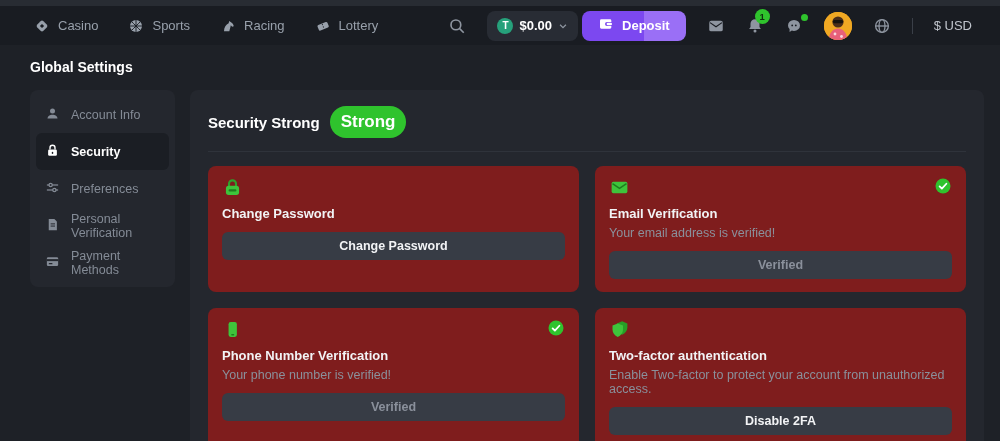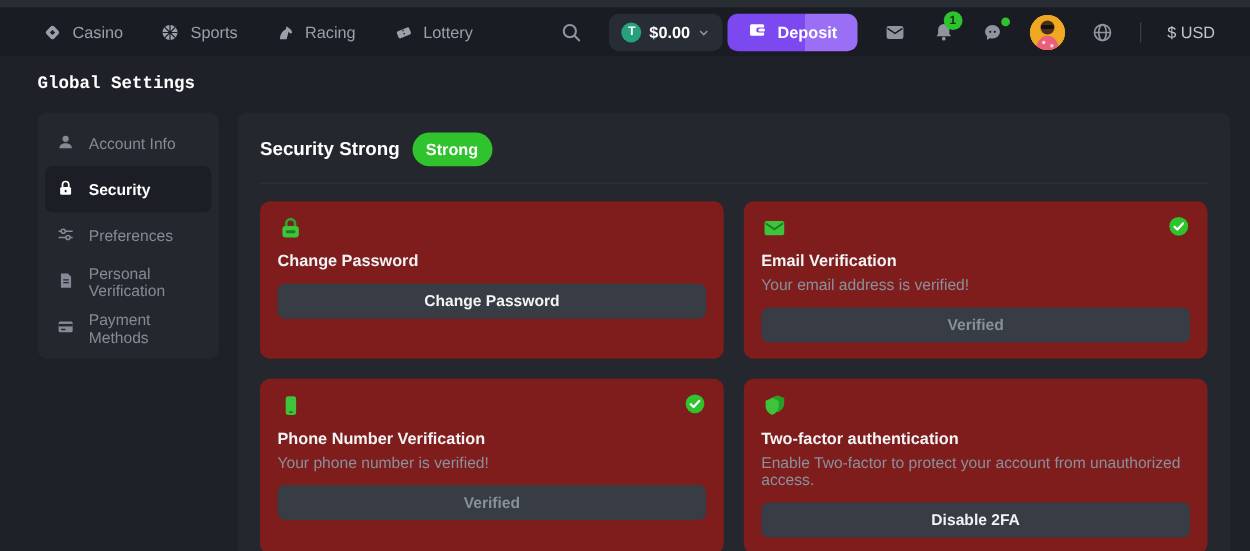--- a/index.html
+++ b/index.html
@@ -49,34 +49,34 @@
     font-weight:bold; display:flex; align-items:center; justify-content:center;
     padding:0 4px;
   }
   .presence-dot { position:absolute; top:-3px; right:-5px; width:7px; height:7px; border-radius:50%; background:#2fc32d; }
   .avatar { width:28px; height:28px; border-radius:50%; overflow:hidden; border:none; padding:0; cursor:pointer; background:#f0a823; }
   .avatar svg { width:28px; height:28px; display:block; }
   .v-divider { width:1px; height:16px; background:#3a3f48; }
   .currency { color:#c0c5cd; font-size:13px; cursor:pointer; display:flex; align-items:center; }
   
   .content { padding:14px 16px 0 30px; }
-  .page-title { margin:0 0 15px 0; color:#fff; font-size:14px; font-weight:bold;font-family:Liberation Mono, monospace; }
+  .page-title { margin:0 0 15px 0; color:#fff; font-size:14px; font-weight:bold; }
   .layout { display:flex; gap:15px; align-items:flex-start; }
   .sidebar { width:145px; background:#24272e; border-radius:8px; padding:6px; }
   .side-item {
     display:flex; align-items:center; gap:11px; height:37px; padding:0 9px;
     border-radius:6px; color:#848b96; font-size:12.5px; cursor:pointer;
   }
   .side-item svg { width:15px; height:15px; flex:none; }
   .side-item.active { background:#1b1e24; color:#fff; font-weight:bold; }
   .panel { flex:1; background:#24272e; border-radius:8px; padding:16px 18px 18px; min-height:349px; }
   .panel-header { display:flex; align-items:center; gap:10px; }
   .panel-title { color:#fff; font-size:15px; font-weight:bold; }
   .badge-strong {
-    background:#2fc32d; color:#fff; font-size:13px; font-weight:bold;
+    background:#2fc32d; color:#fff; font-size:17px; font-weight:bold;
     padding:6px 11px; border-radius:999px;
   }
   .divider { height:1px; background:#2f333b; border:none; margin:13px 0 14px; }
   .cards { display:grid; grid-template-columns:1fr 1fr; gap:16px; }
   .card { background:#7f1d1d; border-radius:8px; padding:11px 14px 13px; }
   .card-top { display:flex; justify-content:space-between; align-items:flex-start; height:22px; }
   .card-icon svg { width:21px; height:21px; display:block; }
   .check-icon svg { width:18px; height:18px; display:block; }
   .card-title { color:#f2f3f5; font-size:13px; font-weight:bold; margin-top:7px; }
   .card-desc { color:#8a909b; font-size:12.5px; margin-top:5px; }

